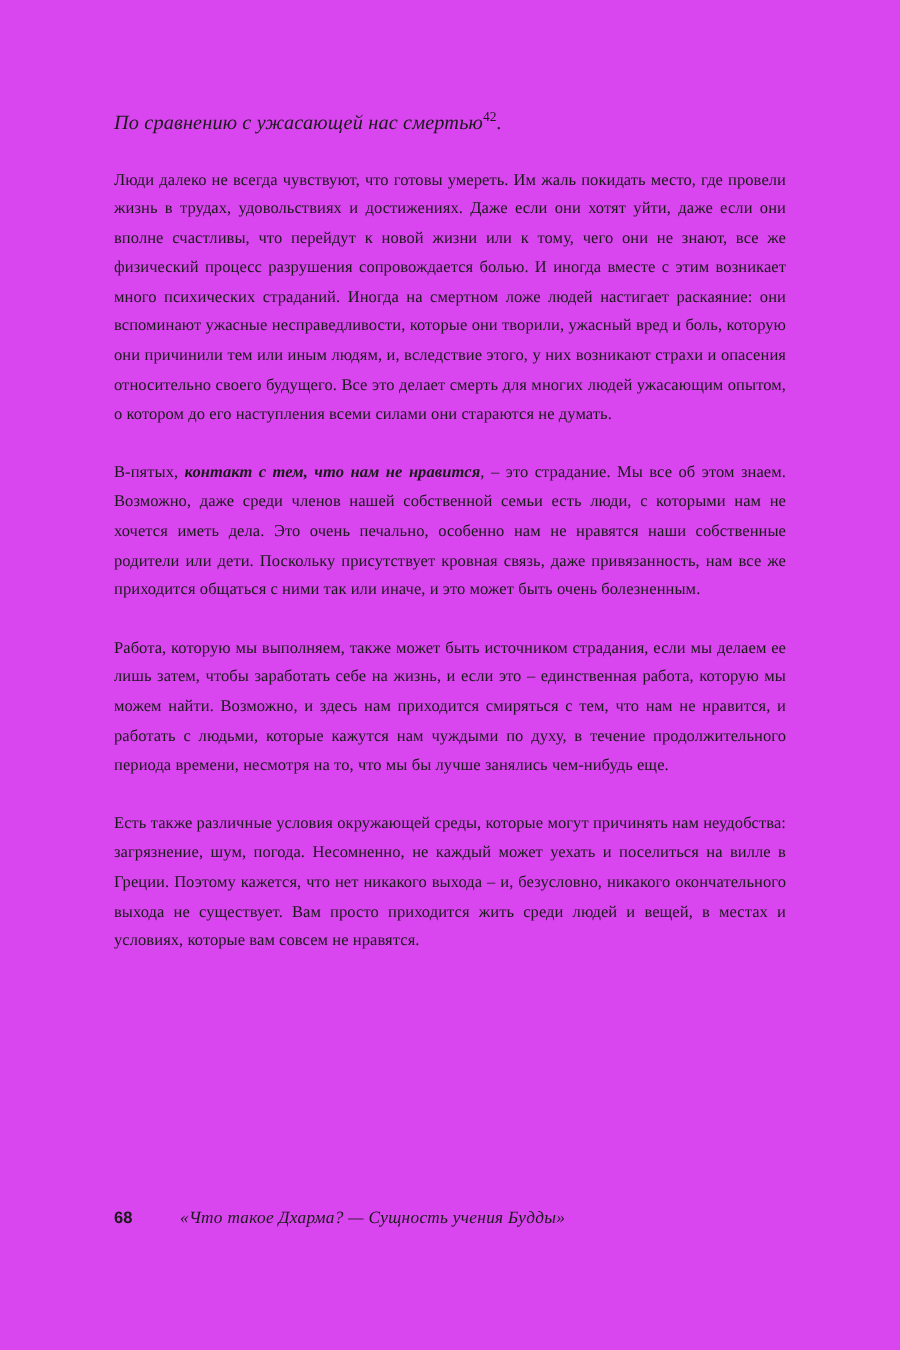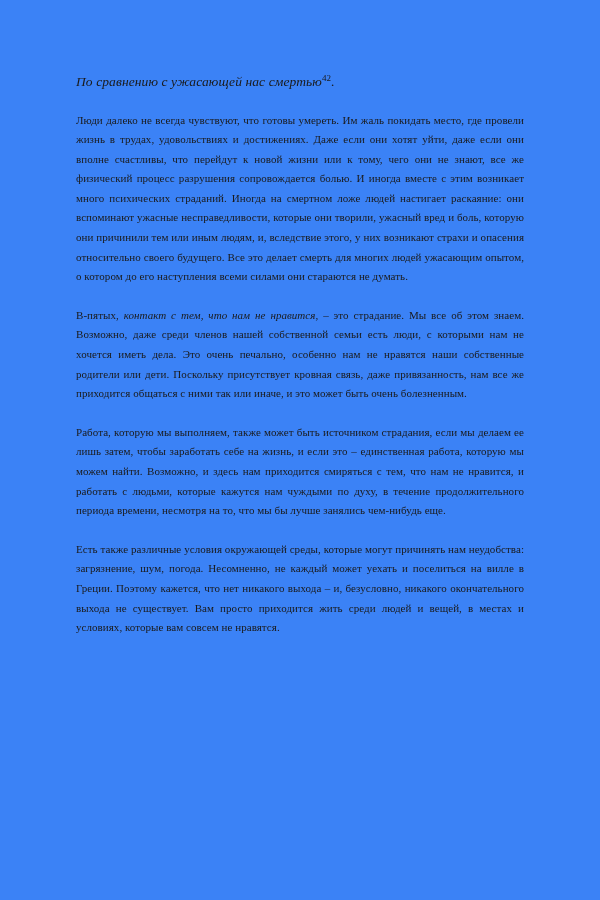--- a/index.html
+++ b/index.html
@@ -5,21 +5,21 @@
   html, body {
     margin: 0;
     padding: 0;
     background: #ffffff;
   }
 
   .page {
     position: relative;
     width: 600px;
     height: 900px;
-    background: #3b82f6;
+    background: #d946ef;
     overflow: hidden;
     font-family: "Liberation Serif", "DejaVu Serif", serif;
     color: #1a1a1a;
   }
 
   .text-block {
     position: absolute;
     left: 76px;
     top: 72px;
     width: 448px;
@@ -49,20 +49,21 @@
     margin: 0 0 19px 0;
     letter-spacing: 0.05px;
   }
 
   .body-par:last-child {
     margin-bottom: 11px;
   }
 
   .body-par em {
     font-style: italic;
+    font-weight: bold;
   }
 
   .footer {
     position: absolute;
     left: 76px;
     top: 806px;
     width: 448px;
     display: flex;
     align-items: baseline;
   }
@@ -96,14 +97,18 @@
     <p class="body-par"><span>Люди далеко не всегда чувствуют, что готовы умереть. Им жаль покидать место, где провели жизнь в трудах, удовольствиях и достижениях. Даже если они хотят уйти, даже если они вполне счастливы, что перейдут к новой жизни или к тому, чего они не знают, все же физический процесс разрушения сопровождается болью. И иногда вместе с этим возникает много психических страданий. Иногда на смертном ложе людей настигает раскаяние: они вспоминают ужасные несправедливости, которые они творили, ужасный вред и боль, которую они причинили тем или иным людям, и, вследствие этого, у них возникают страхи и опасения относительно своего будущего. Все это делает смерть для многих людей ужасающим опытом, о котором до его наступления всеми силами они стараются не думать.</span></p>
 
     <p class="body-par"><span>В-пятых, </span><em>контакт с тем, что нам не нравится</em><span>, – это страдание. Мы все об этом знаем. Возможно, даже среди членов нашей собственной семьи есть люди, с которыми нам не хочется иметь дела. Это очень печально, особенно нам не нравятся наши собственные родители или дети. Поскольку присутствует кровная связь, даже привязанность, нам все же приходится общаться с ними так или иначе, и это может быть очень болезненным.</span></p>
 
     <p class="body-par"><span>Работа, которую мы выполняем, также может быть источником страдания, если мы делаем ее лишь затем, чтобы заработать себе на жизнь, и если это – единственная работа, которую мы можем найти. Возможно, и здесь нам приходится смиряться с тем, что нам не нравится, и работать с людьми, которые кажутся нам чуждыми по духу, в течение продолжительного периода времени, несмотря на то, что мы бы лучше занялись чем-нибудь еще.</span></p>
 
     <p class="body-par"><span>Есть также различные условия окружающей среды, которые могут причинять нам неудобства: загрязнение, шум, погода. Несомненно, не каждый может уехать и поселиться на вилле в Греции. Поэтому кажется, что нет никакого выхода – и, безусловно, никакого окончательного выхода не существует. Вам просто приходится жить среди людей и вещей, в местах и условиях, которые вам совсем не нравятся.</span></p>
 
   </div>
 
+  <div class="footer">
+    <span class="footer-pageno">68</span>
+    <span class="footer-title">«Что такое Дхарма? — Сущность учения Будды»</span>
+  </div>
 
 </div>
 
 </body></html>

